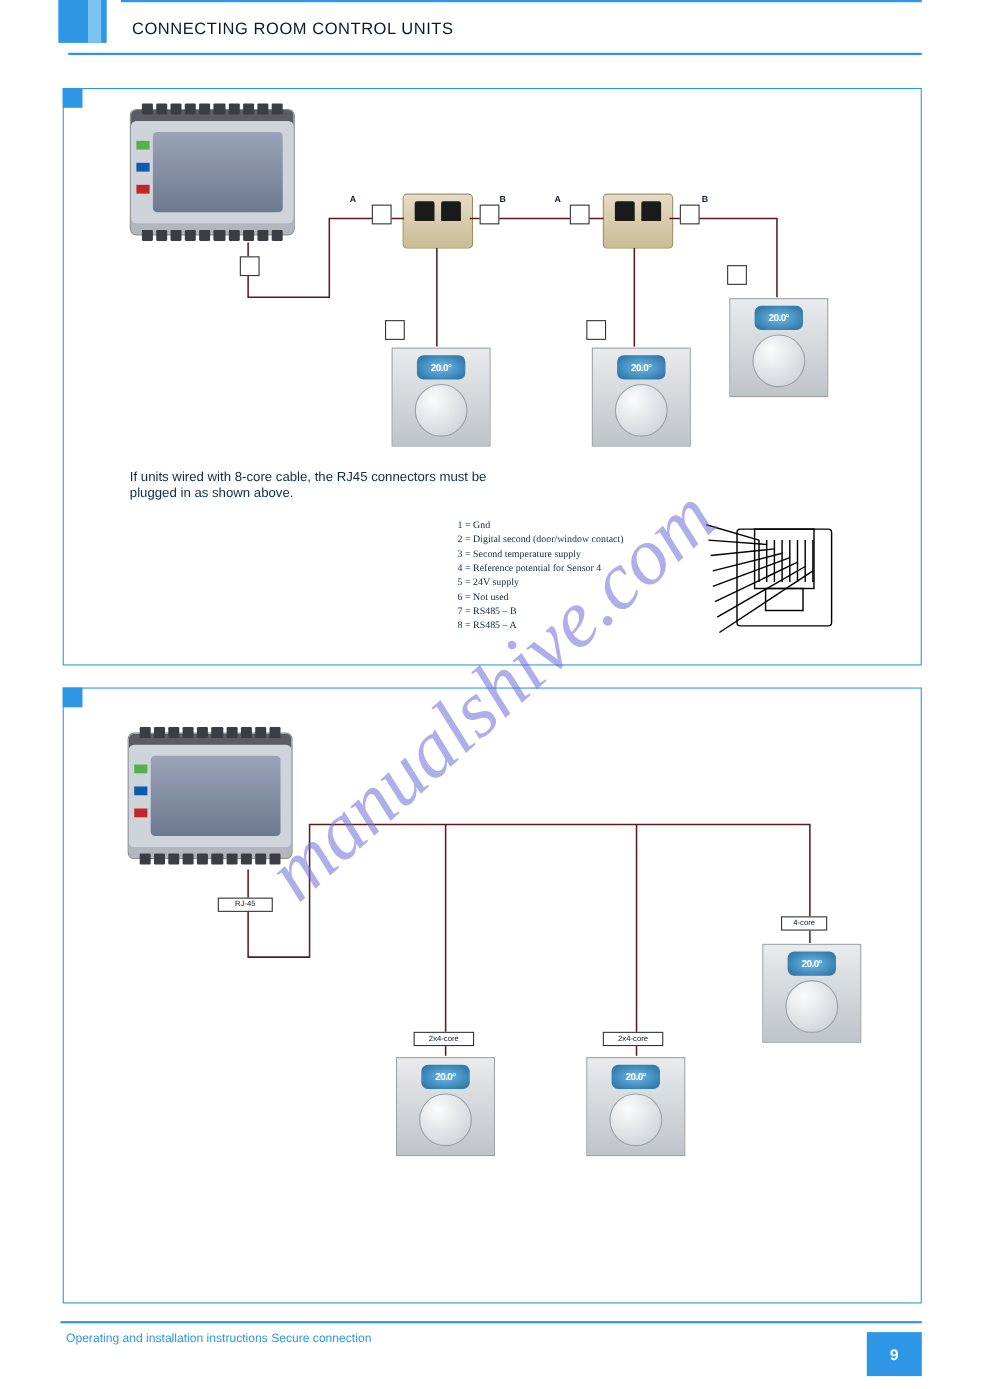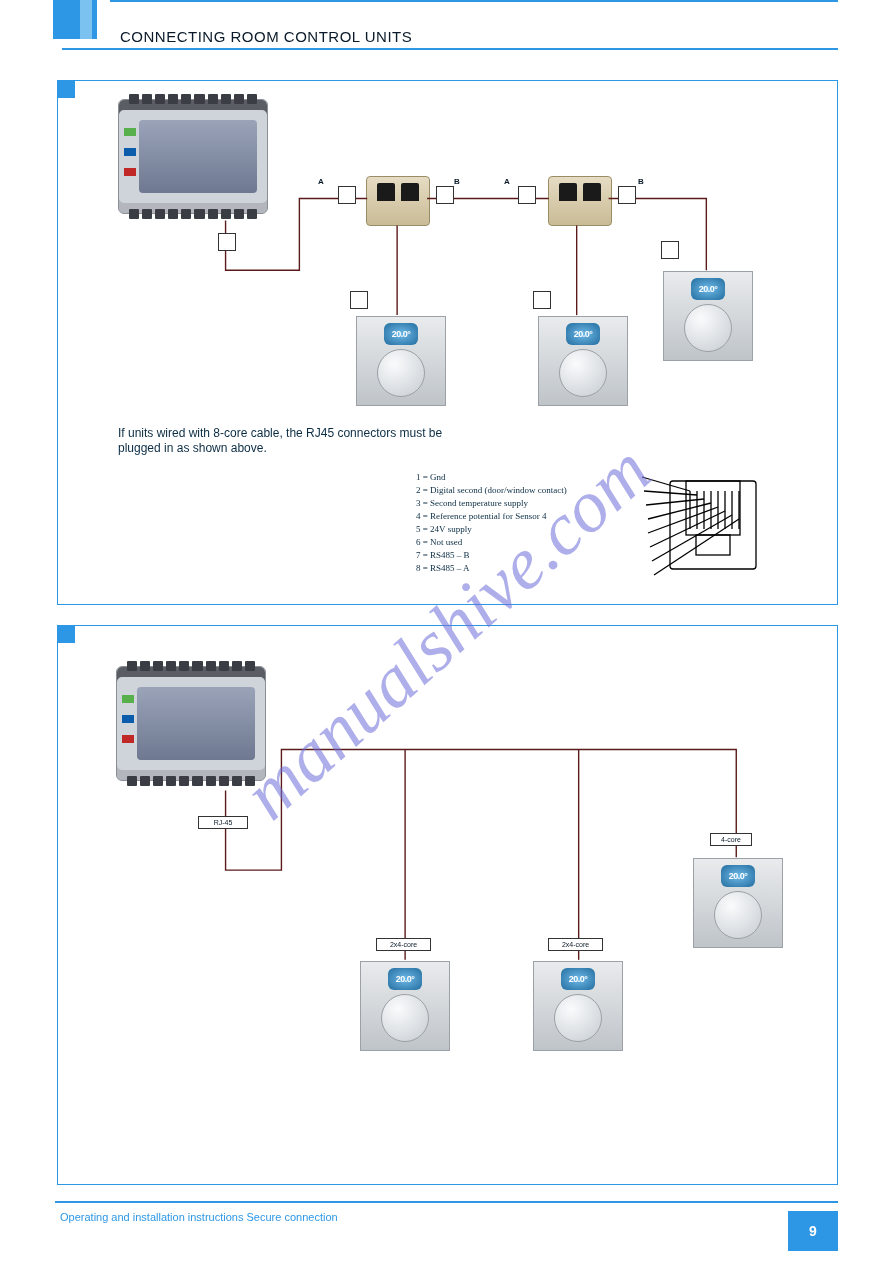--- a/index.html
+++ b/index.html
@@ -28,21 +28,21 @@
     top: 0; left: 110px; right: 55px;
     height: 2px; background: #2e97e5;
   }
   .header-bottom-rule {
     position: absolute;
     top: 48px; left: 62px; right: 55px;
     height: 2px; background: #2e97e5;
   }
   .section-title {
     position: absolute;
-    left: 120px; top: 28px;
+    left: 120px; top: 18px;
     font-size: 15px;
     letter-spacing: .5px;
   }
   .footer-rule {
     position: absolute;
     bottom: 60px; left: 55px; right: 55px;
     height: 2px; background: #2e97e5;
   }
   .footer-left {
     position: absolute;
@@ -149,21 +149,21 @@
 
   .thermostat {
     position: absolute;
     width: 90px; height: 90px;
     background: linear-gradient(#e9ebed, #bfc4c9);
     border: 1px solid #9ba1a7;
   }
   .thermostat .lcd {
     position: absolute;
     top: 6px; left: 50%; transform: translateX(-50%);
-    width: 34px; height: 22px;
+    width: 44px; height: 22px;
     background: radial-gradient(ellipse at center, #6fb9e9 0%, #317cac 80%);
     border-radius: 6px;
     color: #fff; font-size: 9px; font-weight: bold;
     display: flex; align-items: center; justify-content: center;
     letter-spacing: -0.5px;
   }
   .thermostat .dial {
     position: absolute;
     bottom: 8px; left: 50%; transform: translateX(-50%);
     width: 48px; height: 48px;

